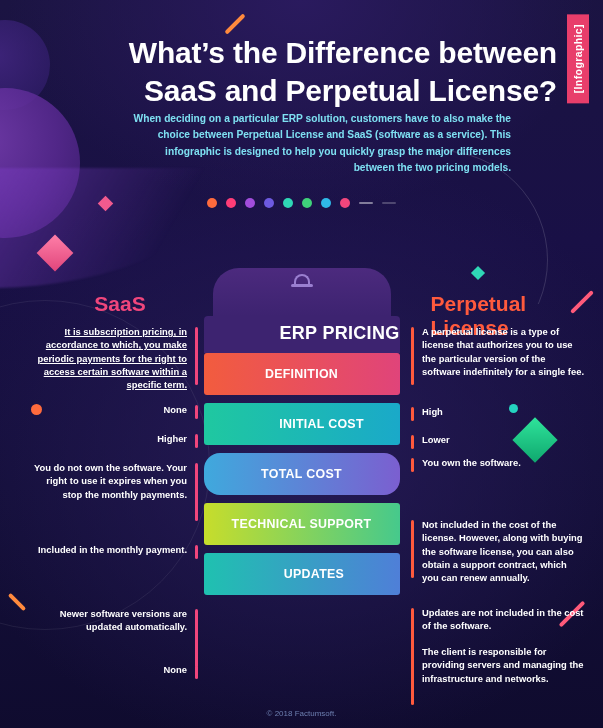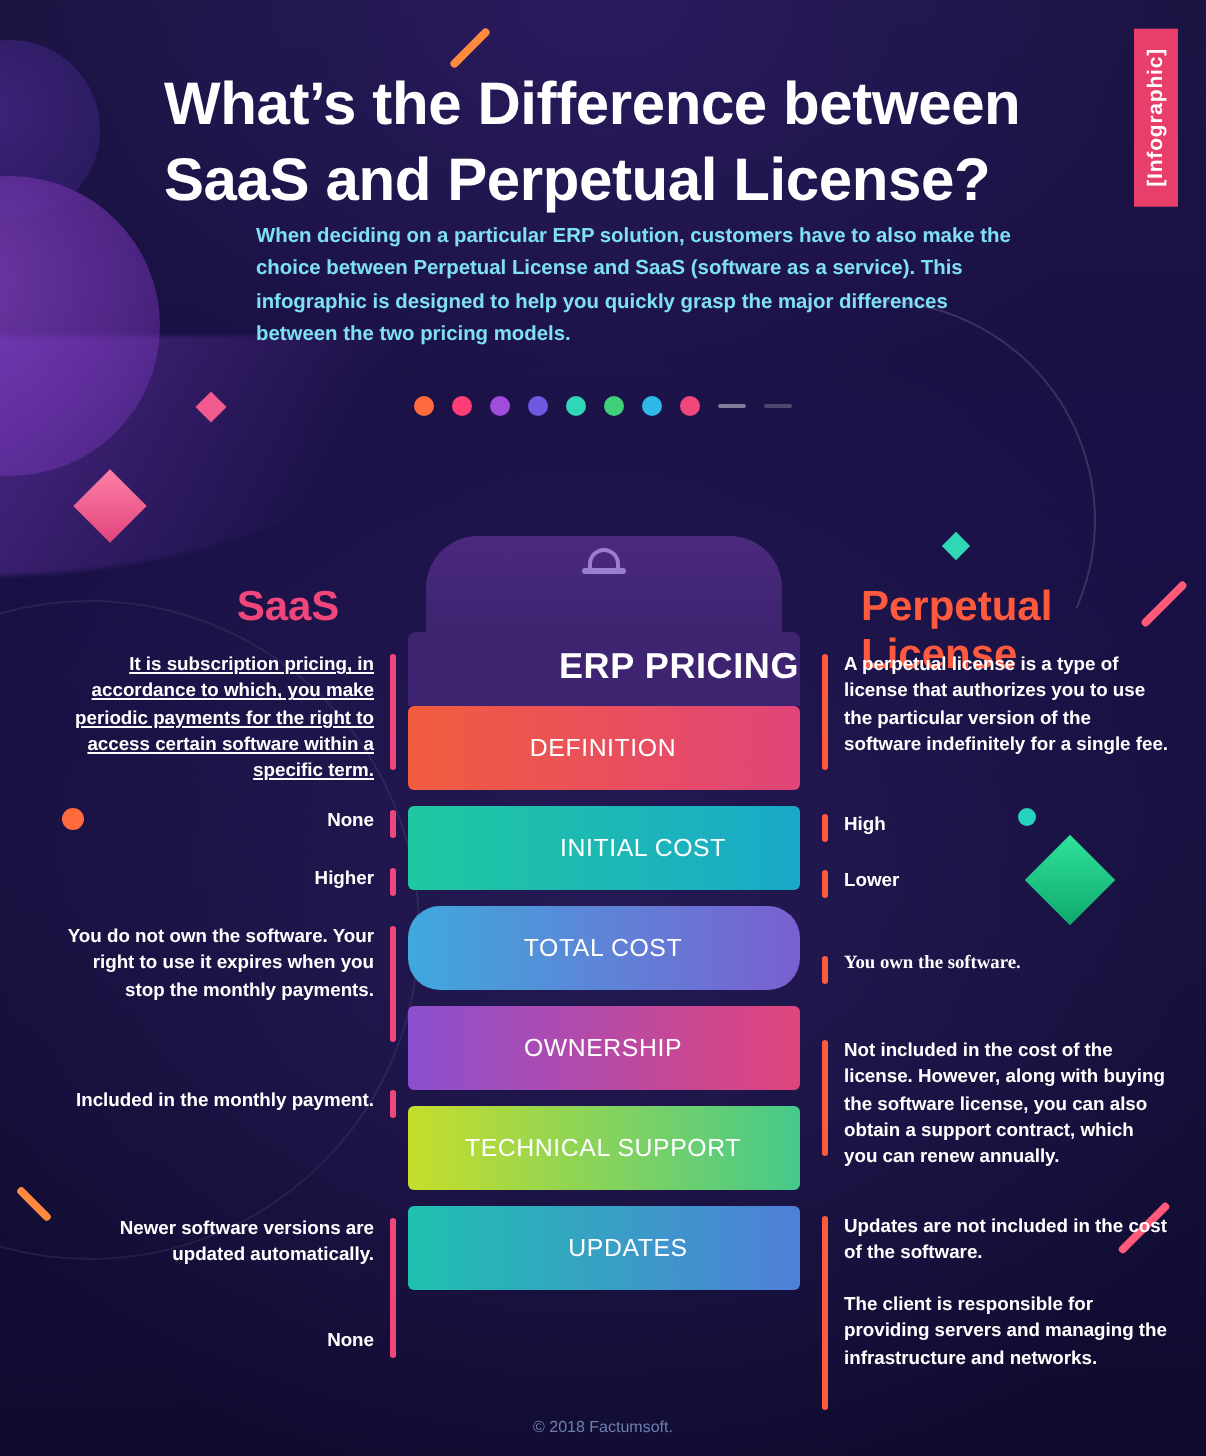--- a/index.html
+++ b/index.html
@@ -70,21 +70,21 @@
     background: #e83e6b;
     color: #fff;
     font-size: 10.5px; font-weight: bold; letter-spacing: .4px;
     padding: 10px 5px;
     writing-mode: vertical-rl;
     text-orientation: mixed;
     transform: rotate(180deg);
   }
 
   
-  .header { position: absolute; left: 0; right: 0; top: 34px; text-align: left; padding-left: 36px; }
+  .header { position: absolute; left: 0; right: 0; top: 34px; text-align: right; padding-left: 36px; }
   .title {
     color: #ffffff;
     font-size: 30px; font-weight: bold; line-height: 1.28;
     letter-spacing: -0.2px;
     padding: 0 46px;
   }
   .subtitle {
     margin-top: 0;
     color: #7ee0f2;
     font-size: 10.2px; line-height: 1.62; font-weight: bold;
@@ -126,35 +126,35 @@
     background: #3d2370;
     color: #fff; font-size: 18px; font-weight: bold; letter-spacing: .3px;
     padding: 7px 0 9px;
     border-radius: 4px 4px 0 0;
     position: relative; left: -9px;
   }
   .rows { width: 196px; margin: 0 auto; position: relative; left: -9px; }
   .row {
     height: 42px; margin-bottom: 8px;
     display: flex; align-items: center; justify-content: center;
-    color: #fff; font-size: 12.4px; font-weight: normal; letter-spacing: .3px;
+    color: #fff; font-size: 12.4px; font-weight: bold; letter-spacing: .3px;
     border-radius: 3px;
     text-align: center;
   }
   .footer-note {
     position: absolute; left: 0; right: 0; bottom: 10px;
     text-align: center; color: #6d7fb0; font-size: 8px;
   }
 
   
   .side-head {
     position: absolute; top: 292px;
     font-size: 21px; font-weight: bold;
   }
-  .saas-head { left: 120px; color: #f0467c; transform: translateX(-50%); margin-left: 24px; }
+  .saas-head { left: 120px; color: #f0467c; transform: translateX(-50%); }
   .perp-head { left: 488px; color: #ff5a3d; transform: translateX(-50%); }
 
   .label {
     position: absolute;
     font-size: 9.4px; line-height: 1.42; font-weight: bold;
     color: #ffffff;
   }
   .label.left { text-align: right; padding-right: 11px; right: 405px; }
   .label.right { text-align: left; padding-left: 11px; left: 411px; }
   .label .bar-l, .label .bar-r {
@@ -215,23 +215,20 @@
     <div class="rows" id="center-rows">
         <div class="row" style="background: linear-gradient(90deg, rgb(242, 92, 62), rgb(224, 68, 122));">
           <span>DEFINITION</span>
         </div>
         <div class="row" style="background: linear-gradient(90deg, rgb(31, 200, 160), rgb(26, 169, 201)); padding-left: 40px;">
           <span>INITIAL COST</span>
         </div>
         <div class="row" style="background: linear-gradient(90deg, rgb(63, 169, 221), rgb(123, 95, 208)); border-radius: 16px;">
           <span>TOTAL COST</span>
         </div>
-        <div class="row" style="background: linear-gradient(90deg, rgb(140, 79, 208), rgb(224, 69, 123));">
-          <span>OWNERSHIP</span>
-        </div>
         <div class="row" style="background: linear-gradient(90deg, rgb(199, 221, 43), rgb(70, 201, 140));">
           <span>TECHNICAL SUPPORT</span>
         </div>
         <div class="row" style="background: linear-gradient(90deg, rgb(31, 193, 176), rgb(79, 127, 216)); padding-left: 25px;">
           <span>UPDATES</span>
         </div>
       </div>
   </div>
 
   <div id="left-labels">
@@ -240,20 +237,20 @@
       <div class="label left" style="top: 432px; width: 170px;"><span class="bar-l" style="background: rgb(240, 70, 124); height: 14px;"></span><span>Higher</span></div>
       <div class="label left" style="top: 461px; width: 170px;"><span class="bar-l" style="background: rgb(240, 70, 124); height: 58px;"></span><span>You do not own the software. Your right to use it expires when you stop the monthly payments.</span></div>
       <div class="label left" style="top: 543px; width: 170px;"><span class="bar-l" style="background: rgb(240, 70, 124); height: 14px;"></span><span>Included in the monthly payment.</span></div>
       <div class="label left" style="top: 607px; width: 170px;"><span class="bar-l" style="background: rgb(240, 70, 124); height: 58px;"></span><span>Newer software versions are updated automatically.</span></div>
       <div class="label left" style="top: 663px; width: 170px;"><span class="bar-l" style="background: rgb(240, 70, 124); height: 14px;"></span><span>None</span></div>
     </div>
   <div id="right-labels">
       <div class="label right" style="top: 325px; width: 175px;"><span class="bar-r" style="background: rgb(255, 90, 61); height: 58px;"></span><span>A perpetual license is a type of license that authorizes you to use the particular version of the software indefinitely for a single fee.</span></div>
       <div class="label right" style="top: 405px; width: 175px;"><span class="bar-r" style="background: rgb(255, 90, 61); height: 14px;"></span><span>High</span></div>
       <div class="label right" style="top: 433px; width: 175px;"><span class="bar-r" style="background: rgb(255, 90, 61); height: 14px;"></span><span>Lower</span></div>
-      <div class="label right" style="top: 476px; width: 175px; font-family: Liberation Serif, serif;"><span class="bar-r" style="background: rgb(255, 90, 61); height: 14px;"></span><span>You own the software.</span></div>
+      <div class="label right" style="top: 456px; width: 175px;"><span class="bar-r" style="background: rgb(255, 90, 61); height: 14px;"></span><span>You own the software.</span></div>
       <div class="label right" style="top: 518px; width: 175px;"><span class="bar-r" style="background: rgb(255, 90, 61); height: 58px;"></span><span>Not included in the cost of the license. However, along with buying the software license, you can also obtain a support contract, which you can renew annually.</span></div>
       <div class="label right" style="top: 606px; width: 175px;"><span class="bar-r" style="background: rgb(255, 90, 61); height: 58px;"></span><span>Updates are not included in the cost of the software.</span></div>
       <div class="label right" style="top: 645px; width: 175px;"><span class="bar-r" style="background: rgb(255, 90, 61); height: 58px;"></span><span>The client is responsible for providing servers and managing the infrastructure and networks.</span></div>
     </div>
 
   <div class="footer-note">© 2018 Factumsoft.</div>
 </div>
 
 </body></html>

